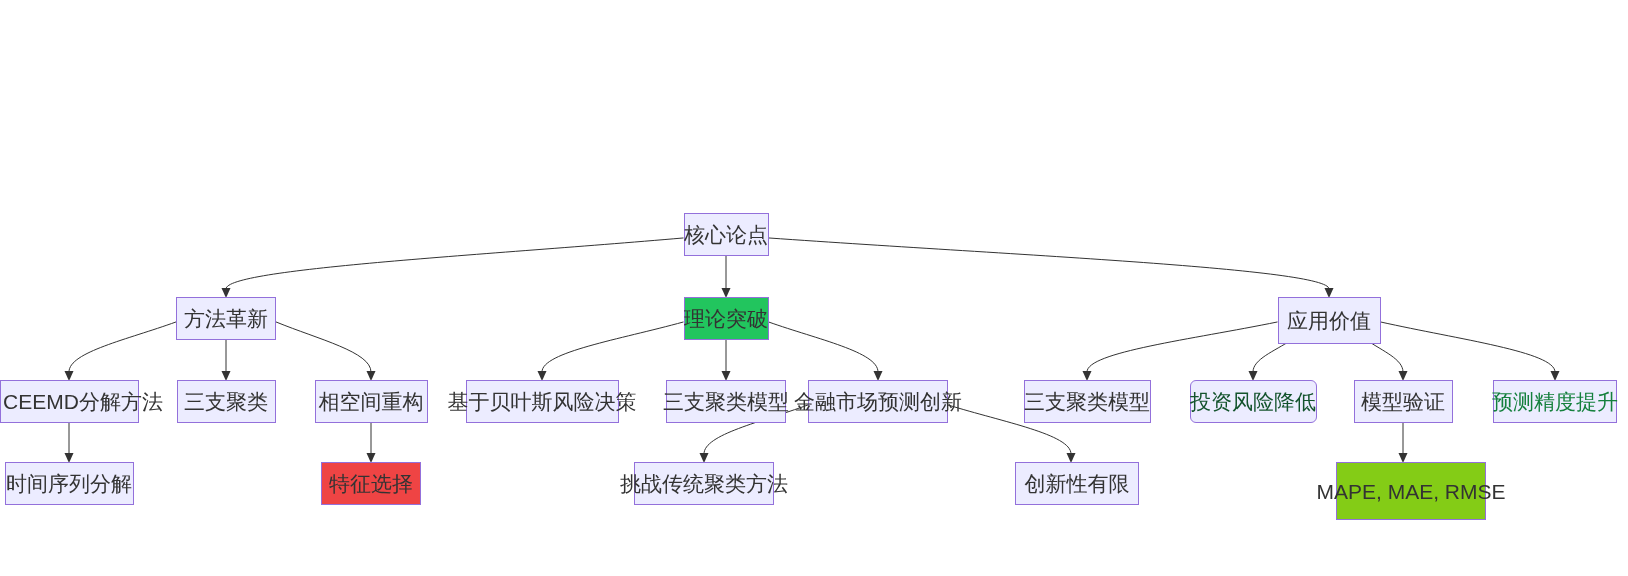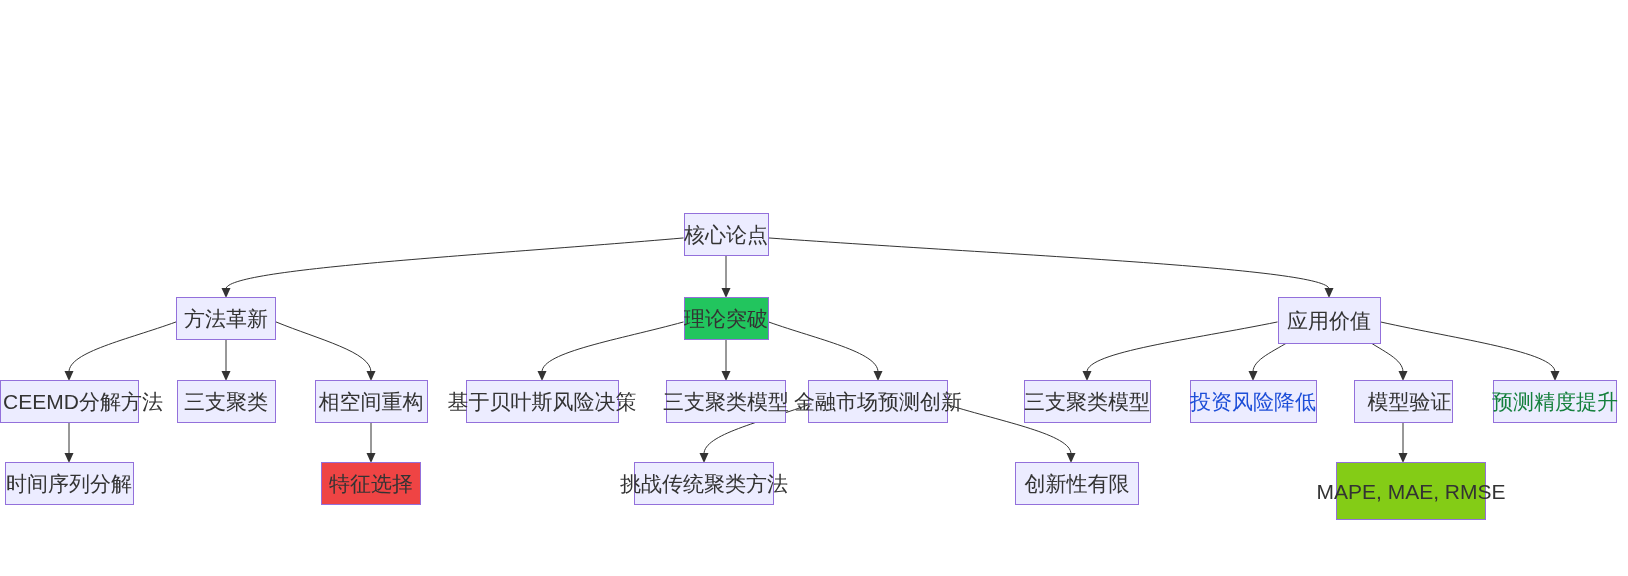--- a/index.html
+++ b/index.html
@@ -101,24 +101,24 @@
     </div>
     <div class="node" style="left: 666px; top: 380px; width: 120px; height: 43px; background: rgb(236, 236, 255); border-color: rgb(147, 112, 219); color: rgb(51, 51, 51);">
       <span>三支聚类模型</span>
     </div>
     <div class="node" style="left: 808px; top: 380px; width: 140px; height: 43px; background: rgb(236, 236, 255); border-color: rgb(147, 112, 219); color: rgb(51, 51, 51);">
       <span>金融市场预测创新</span>
     </div>
     <div class="node" style="left: 1023.5px; top: 380px; width: 127px; height: 43px; background: rgb(236, 236, 255); border-color: rgb(147, 112, 219); color: rgb(51, 51, 51);">
       <span>三支聚类模型</span>
     </div>
-    <div class="node" style="left: 1189.5px; top: 380px; width: 127px; height: 43px; background: rgb(236, 236, 255); border-color: rgb(147, 112, 219); color: #1d4ed8;">
+    <div class="node" style="left: 1189.5px; top: 380px; width: 127px; height: 43px; background: rgb(236, 236, 255); border-color: rgb(147, 112, 219); color: #14532d; border-radius: 6px;">
       <span>投资风险降低</span>
     </div>
-    <div class="node" style="left: 1353.5px; top: 380px; width: 99px; height: 43px; background: rgb(236, 236, 255); border-color: rgb(147, 112, 219); color: rgb(51, 51, 51); justify-content: flex-end;">
+    <div class="node" style="left: 1353.5px; top: 380px; width: 99px; height: 43px; background: rgb(236, 236, 255); border-color: rgb(147, 112, 219); color: rgb(51, 51, 51);">
       <span>模型验证</span>
     </div>
     <div class="node" style="left: 1493px; top: 380px; width: 124px; height: 43px; background: rgb(236, 236, 255); border-color: rgb(147, 112, 219); color: #15803d;">
       <span>预测精度提升</span>
     </div>
     <div class="node" style="left: 4.5px; top: 462px; width: 129px; height: 43px; background: rgb(236, 236, 255); border-color: rgb(147, 112, 219); color: rgb(51, 51, 51);">
       <span>时间序列分解</span>
     </div>
     <div class="node" style="left: 321px; top: 462px; width: 100px; height: 43px; background: #ef4444; border-color: rgb(147, 112, 219); color: rgb(51, 51, 51);">
       <span>特征选择</span>

